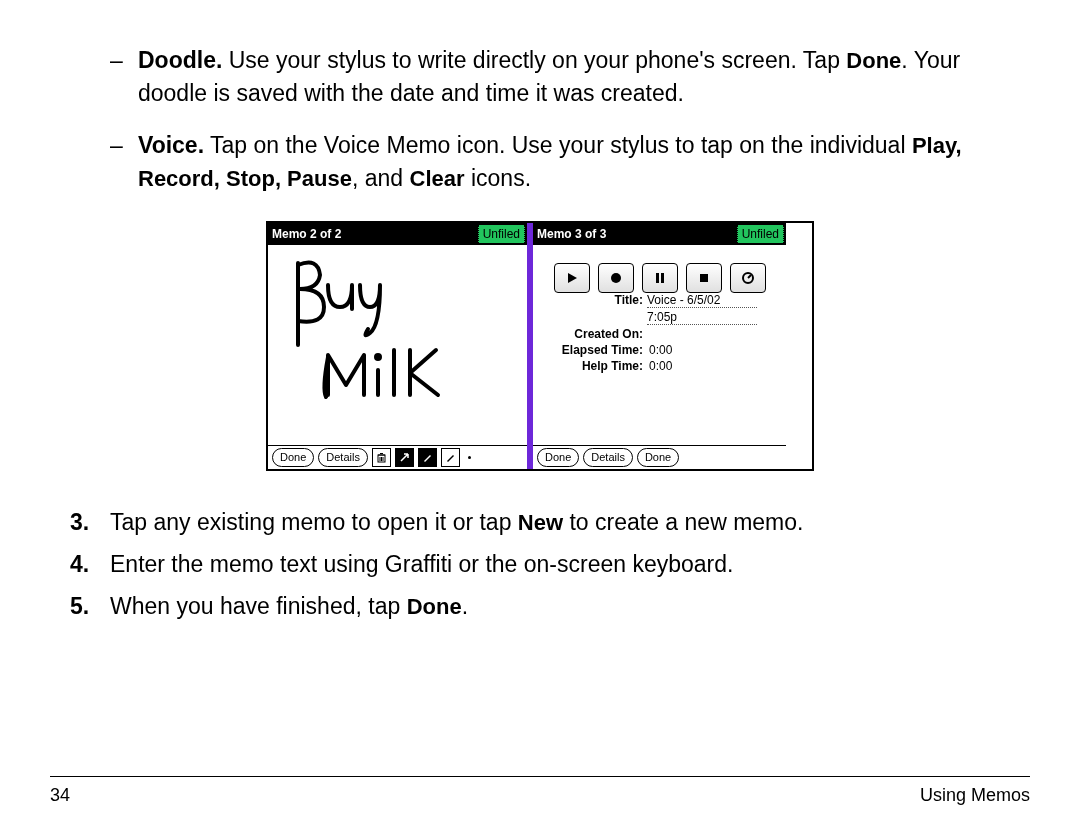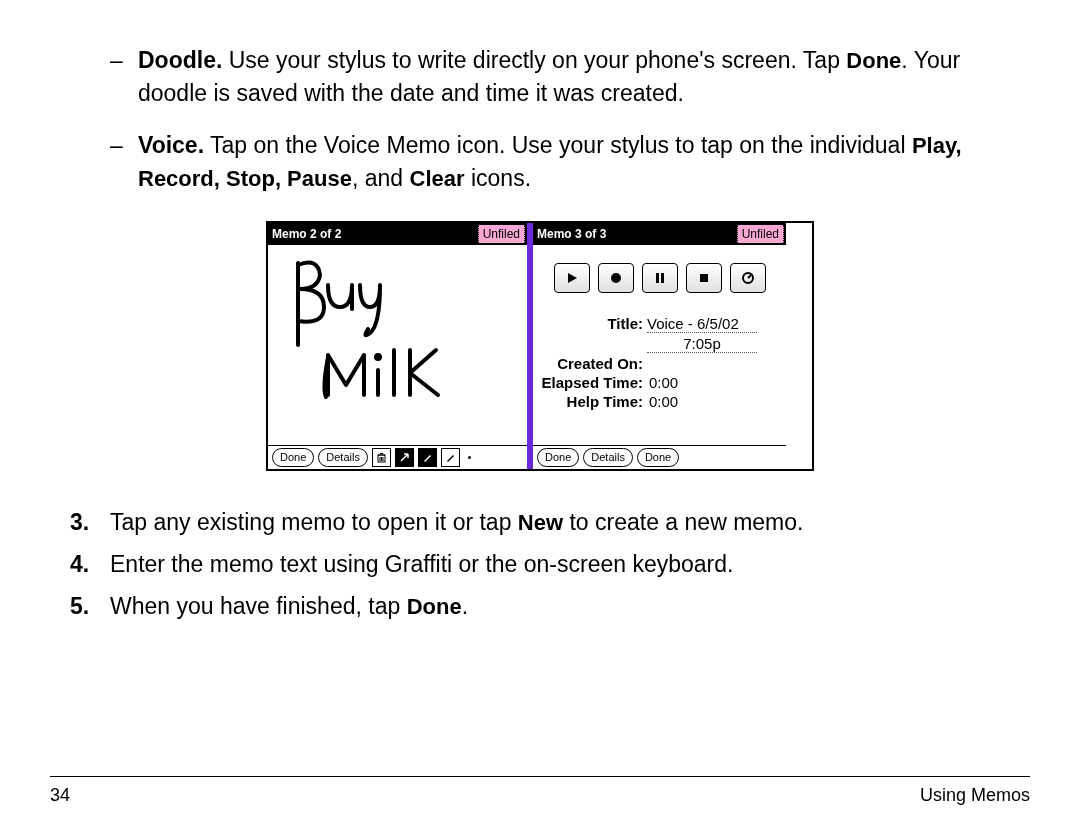--- a/index.html
+++ b/index.html
@@ -68,21 +68,21 @@
     align-items: center;
     font-size: 12px;
     font-weight: 700;
     padding: 0 4px;
     position: relative;
   }
   .cat {
     position: absolute;
     right: 2px;
     top: 2px;
-    background: #f9a8d4;
+    background: #22c55e;
     color: #000;
     font-weight: 400;
     font-size: 12px;
     padding: 0 4px;
     height: 18px;
     line-height: 18px;
     border-left: 1px dotted #000;
     border-right: 1px dotted #000;
   }
   .pane-body {
@@ -139,22 +139,21 @@
     border: 1px solid #000;
     border-radius: 4px;
     background: linear-gradient(#fff,#e0e0e0);
     display: flex;
     align-items: center;
     justify-content: center;
   }
   .vbtn svg { display:block; }
 
   .vfields {
-    font-size: 15px;
-    margin-top: 22px;
+    font-size: 12px;
   }
   .vfrow {
     display: flex;
     margin-bottom: 2px;
   }
   .vflab {
     width: 110px;
     text-align: right;
     font-weight: 700;
     padding-right: 4px;
@@ -316,21 +315,21 @@
                 </svg>
               </span>
           </div>
           <div class="vfields">
             <div class="vfrow">
               <span class="vflab">Title:</span>
               <span class="vfval wide">Voice - 6/5/02</span>
             </div>
             <div class="vfrow">
               <span class="vflab"></span>
-              <span class="vfval wide" style="text-align:center">7:05p</span>
+              <span class="vfval wide" style="text-align:left">7:05p</span>
             </div>
             <div class="vfrow">
               <span class="vflab">Created On:</span>
               <span class="vfvalx"></span>
             </div>
             <div class="vfrow">
               <span class="vflab">Elapsed Time:</span>
               <span class="vfvalx">0:00</span>
             </div>
             <div class="vfrow">

